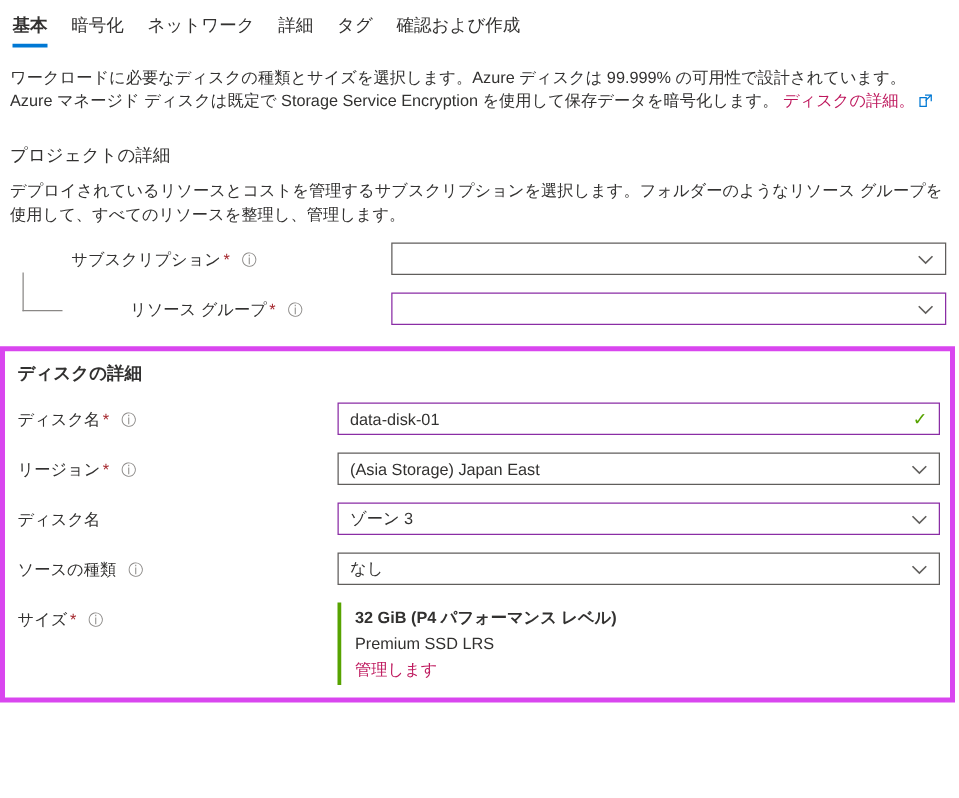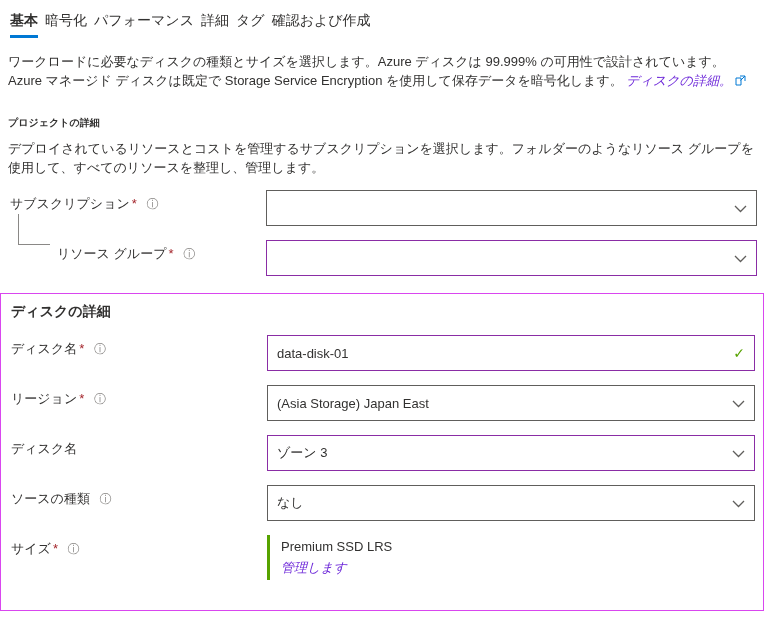--- a/index.html
+++ b/index.html
@@ -6,80 +6,80 @@
   html,body { margin:0; padding:0; }
   body {
     width:767px; height:638px;
     background:#ffffff;
     font-family:"Liberation Sans","DejaVu Sans",sans-serif;
     font-size:13px; color:#323130;
     overflow:hidden; position:relative;
   }
 
   
-  .tabs { display:flex; gap:7px; padding:12px 0 0 10px; font-size:14px; }
+  .tabs { display:flex; gap:19px; padding:12px 0 0 10px; font-size:14px; }
   .tab { padding-bottom:5px; border-bottom:3px solid transparent; cursor:pointer; white-space:nowrap; }
   .tab.active { font-weight:bold; border-bottom-color:#0078d4; }
 
   
   .intro { margin:14px 12px 0 8px; line-height:19px; }
-  .link { color:#6d28d9; text-decoration:none; cursor:pointer;font-style:italic; }
+  .link { color:#be185d; text-decoration:none; cursor:pointer; }
   .ext-icon { display:inline-block; vertical-align:-1px; margin-left:3px; }
-  .section-h { font-size:10px; font-weight:bold; margin:25px 12px 0 8px; }
+  .section-h { font-size:14px; font-weight:normal; margin:25px 12px 0 8px; }
   .section-p { margin:9px 12px 0 8px; line-height:19px; }
 
   
   .row { display:flex; align-items:flex-start; }
   .lbl { flex:0 0 266px; padding:5px 0 0 10px; }
   .lbl .req { color:#a4262c; margin-left:2px; }
   .info { display:inline-block; margin-left:6px; color:#8a8886; font-size:12px; line-height:12px; cursor:pointer; }
   .fld { flex:1; margin-right:10px; }
   .combo, .textbox {
-    height:36px; background:#fff;
+    height:26px; background:#fff;
     border:1px solid #605e5c;
     display:flex; align-items:center; justify-content:space-between;
     padding:0 9px; cursor:pointer;
   }
   .combo.purple, .textbox.purple { border-color:#8a2da5; }
   .chev { flex:0 0 auto; margin-left:8px; }
   .check { color:#57a300; font-weight:bold; font-size:14px; }
 
-  .proj-fields { position:relative; margin-top:13px; }
+  .proj-fields { position:relative; margin-top:13px;padding-left:47px; }
   .connector {
     position:absolute; left:18px; top:24px;
     width:32px; height:31px;
     border-left:1px solid #8a8886; border-bottom:1px solid #8a8886;
   }
   .row.rg { margin-top:14px; }
   .row.rg .lbl { padding-left:57px; }
   .newlink { margin:6px 0 0 266px; }
 
   
   .redbox {
     margin-top:17px; margin-right:3px;
-    border:1px solid #d946ef;
-    padding:6px 0 30px 0;
+    border:4px solid #d946ef;
+    padding:6px 0 10px 0;
   }
   .redbox .box-h { font-size:14px; font-weight:bold; margin:3px 0 10px 10px; }
   .redbox .row { margin-top:14px; }
   .redbox .row:first-of-type { margin-top:0; }
   .redbox .fld { margin-right:8px; }
 
   .size-block { border-left:3px solid #57a300; padding:1px 0 2px 11px; }
   .size-l1 { font-weight:bold; line-height:21px; }
   .size-l2 { line-height:21px; }
   .size-l3 { line-height:21px; }
 </style>
 </head>
 <body>
 
 <div class="tabs">
   <span class="tab active">基本</span>
   <span class="tab">暗号化</span>
-  <span class="tab">パフォーマンス</span>
+  <span class="tab">ネットワーク</span>
   <span class="tab">詳細</span>
   <span class="tab">タグ</span>
   <span class="tab">確認および作成</span>
 </div>
 
 <div class="intro"><span>ワークロードに必要なディスクの種類とサイズを選択します。Azure ディスクは 99.999% の可用性で設計されています。Azure マネージド ディスクは既定で Storage Service Encryption を使用して保存データを暗号化します。</span>
   <a class="link">ディスクの詳細。</a><span class="ext-icon"><svg width="11" height="11" viewBox="0 0 11 11">
         <path d="M1 3 h5 v7 h-5 z" fill="none" stroke="#0078d4" stroke-width="1"></path>
         <path d="M5 1 h5 v5" fill="none" stroke="#0078d4" stroke-width="1"></path>
         <path d="M10 1 L5.5 5.5" stroke="#0078d4" stroke-width="1"></path>
@@ -184,18 +184,19 @@
     </div>
   </div>
 
   <div class="row">
     <div class="lbl">
       <span>サイズ</span><span class="req">*</span>
       <span class="info">ⓘ</span>
     </div>
     <div class="fld">
       <div class="size-block">
+        <div class="size-l1">32 GiB (P4 パフォーマンス レベル)</div>
         <div class="size-l2">Premium SSD LRS</div>
         <div class="size-l3"><a class="link">管理します</a></div>
       </div>
     </div>
   </div>
 </div>
 
 </body></html>

